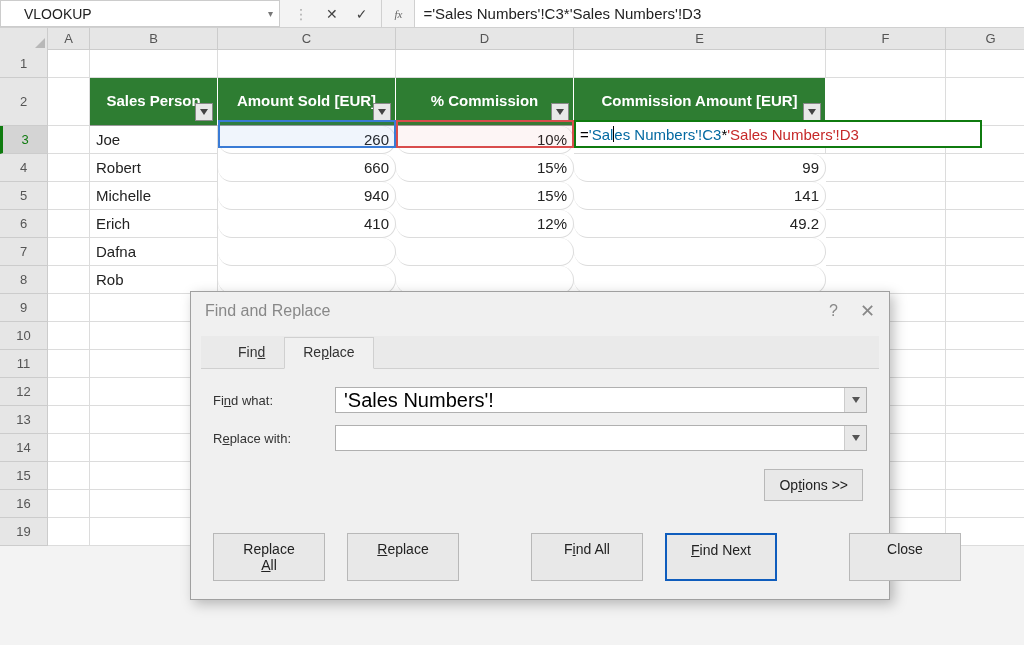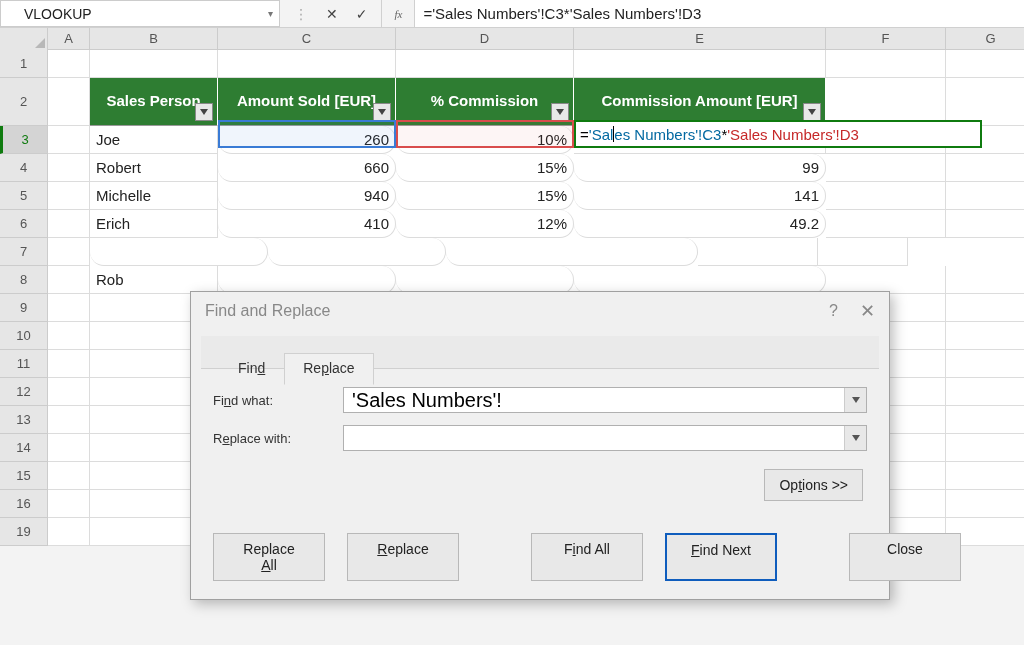--- a/index.html
+++ b/index.html
@@ -248,37 +248,37 @@
     background: #eaeaea;
     margin: 8px 10px 0 10px;
   }
   .tab {
     padding: 6px 18px 8px 18px;
     font-size: 14px;
     color: #333;
     cursor: pointer;
     border: 1px solid transparent;
     position: relative;
-    top: 17px;
+    top: 1px;
   }
   .tab.active {
     background: #f0f0f0;
     border: 1px solid #d0d0d0;
     border-bottom-color: #f0f0f0;
   }
   .access { text-decoration: underline; }
   
   .dlg-body {
     padding: 18px 22px 8px 22px;
   }
   .form-row {
     display: flex;
     align-items: center;
     margin-bottom: 12px;
-    gap: 26px;
+    gap: 18px;
   }
   .form-label {
     width: 104px;
     color: #333;
   }
   .combo {
     flex: 1;
     display: flex;
     border: 1px solid #b0b0b0;
     background: #fff;
@@ -457,20 +457,21 @@
       <div class="gcell wC num">410</div>
       <div class="gcell wD num">12%</div>
       <div class="gcell wE num">49.2</div>
       <div class="gcell wF"></div>
       <div class="gcell wG"></div>
     </div>
 
     <div class="grow">
       <div class="row-head-cell">7</div>
       <div class="gcell wA"></div>
+      <div class="gcell wB">Dafna</div>
       <div class="gcell wC num"></div>
       <div class="gcell wD num"></div>
       <div class="gcell wE num"></div>
       <div class="gcell wF"></div>
       <div class="gcell wG"></div>
     </div>
 
     <div class="grow">
       <div class="row-head-cell">8</div>
       <div class="gcell wA"></div>

